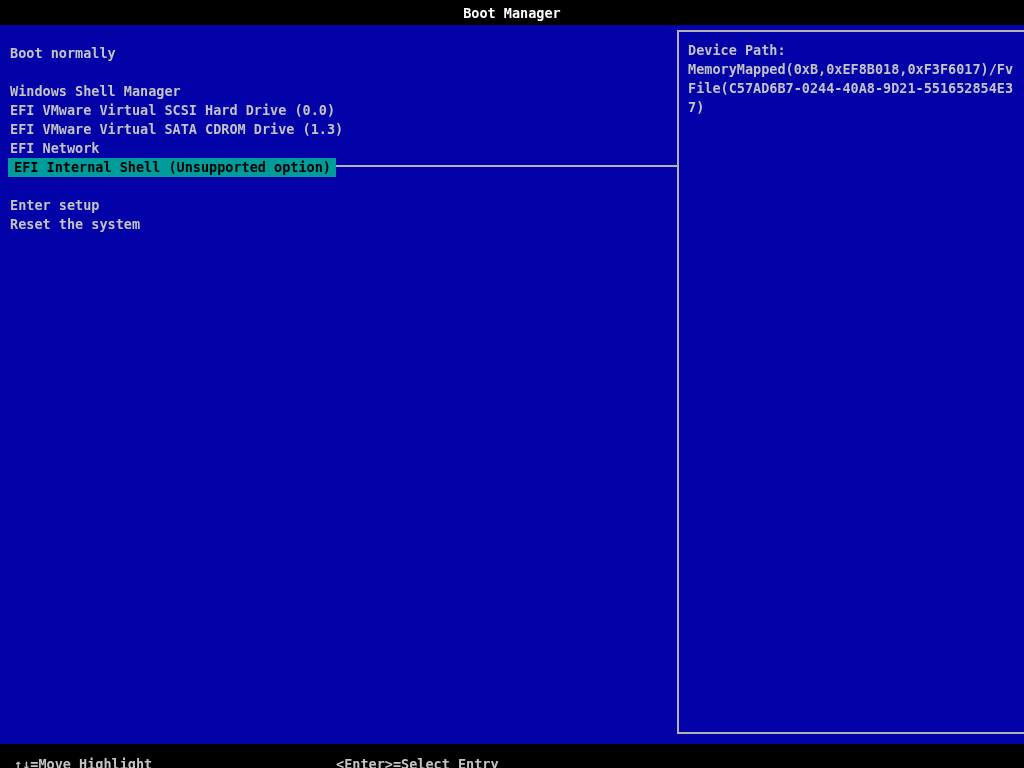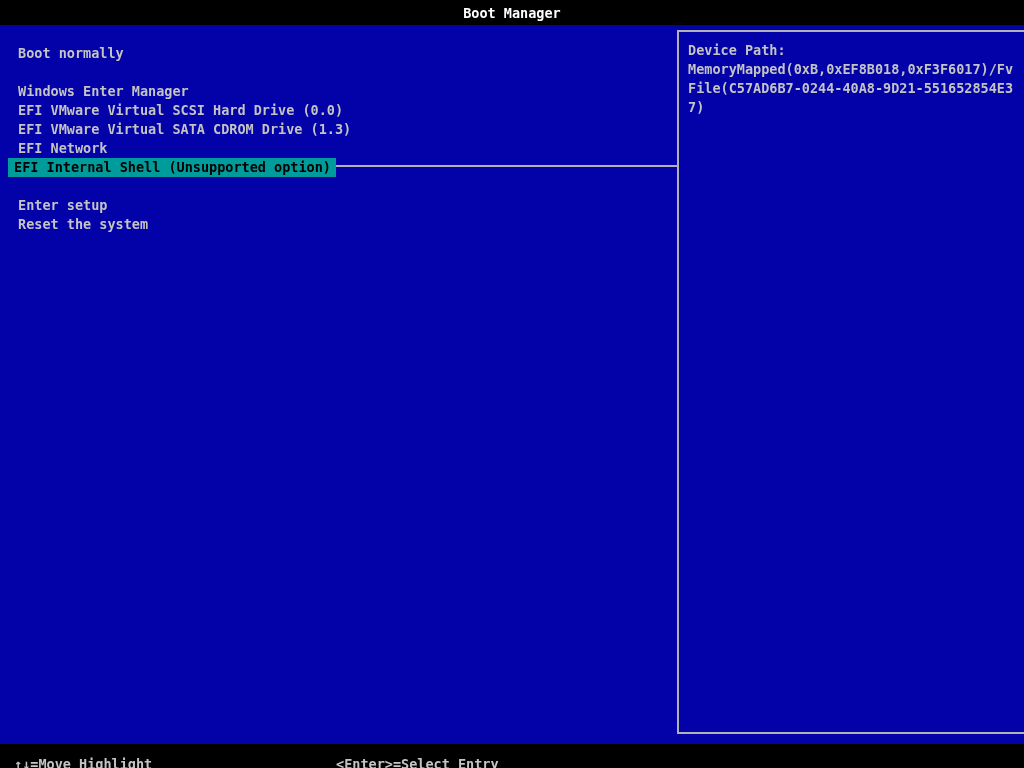--- a/index.html
+++ b/index.html
@@ -39,21 +39,21 @@
   }
   .menu {
     position: absolute;
     left: 0; top: 19px;
     width: 660px;
     color: var(--text);
   }
   .menu-row {
     height: 19px;
     line-height: 19px;
-    padding-left: 18px;
+    padding-left: 10px;
     white-space: pre;
   }
   .menu-gap { height: 19px; }
   .menu-row.highlighted {
     margin-left: 8px;
     padding-left: 6px;
     width: 328px;
     background: var(--highlight);
     color: var(--highlight-text);
   }
@@ -100,21 +100,21 @@
 
 <div class="titlebar">
   <span>Boot Manager</span>
 </div>
 
 <div class="main">
 
   <div class="menu">
     <div class="menu-row">Boot normally</div>
     <div class="menu-gap"></div>
-    <div class="menu-row">Windows Enter Manager</div>
+    <div class="menu-row">Windows Shell Manager</div>
     <div class="menu-row">EFI VMware Virtual SCSI Hard Drive (0.0)</div>
     <div class="menu-row">EFI VMware Virtual SATA CDROM Drive (1.3)</div>
     <div class="menu-row">EFI Network</div>
     <div class="menu-row highlighted">EFI Internal Shell (Unsupported option)</div>
     <div class="menu-gap"></div>
     <div class="menu-row">Enter setup</div>
     <div class="menu-row">Reset the system</div>
   </div>
 
   <div class="connector-line"></div>

